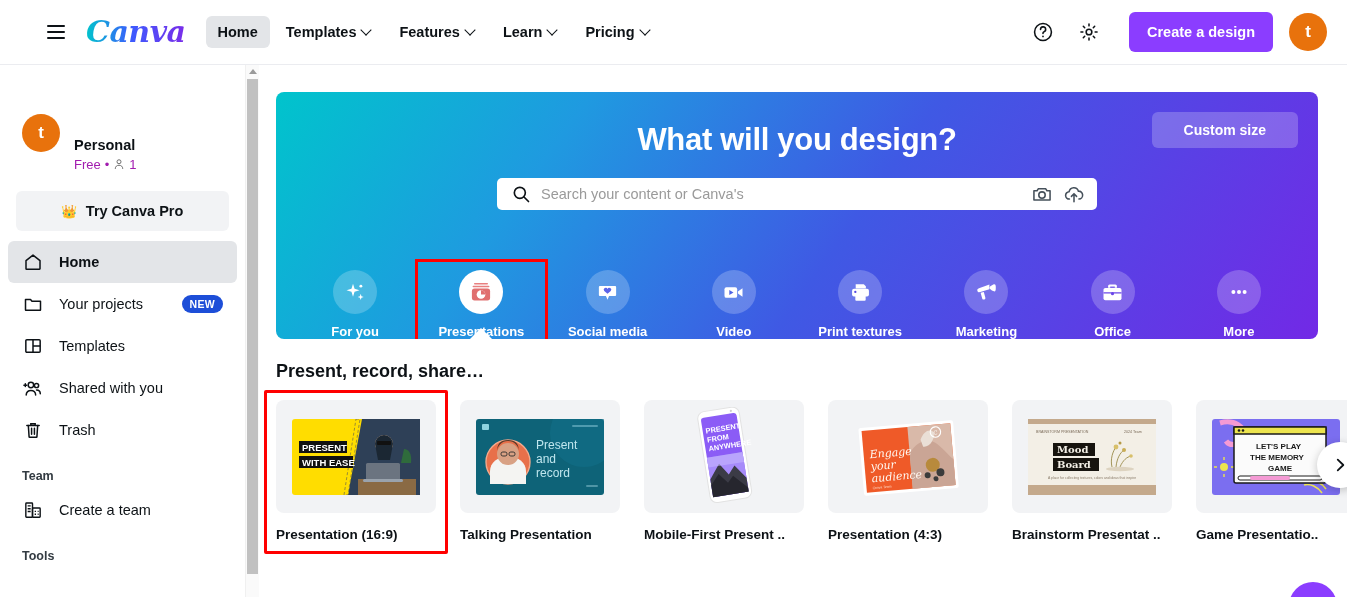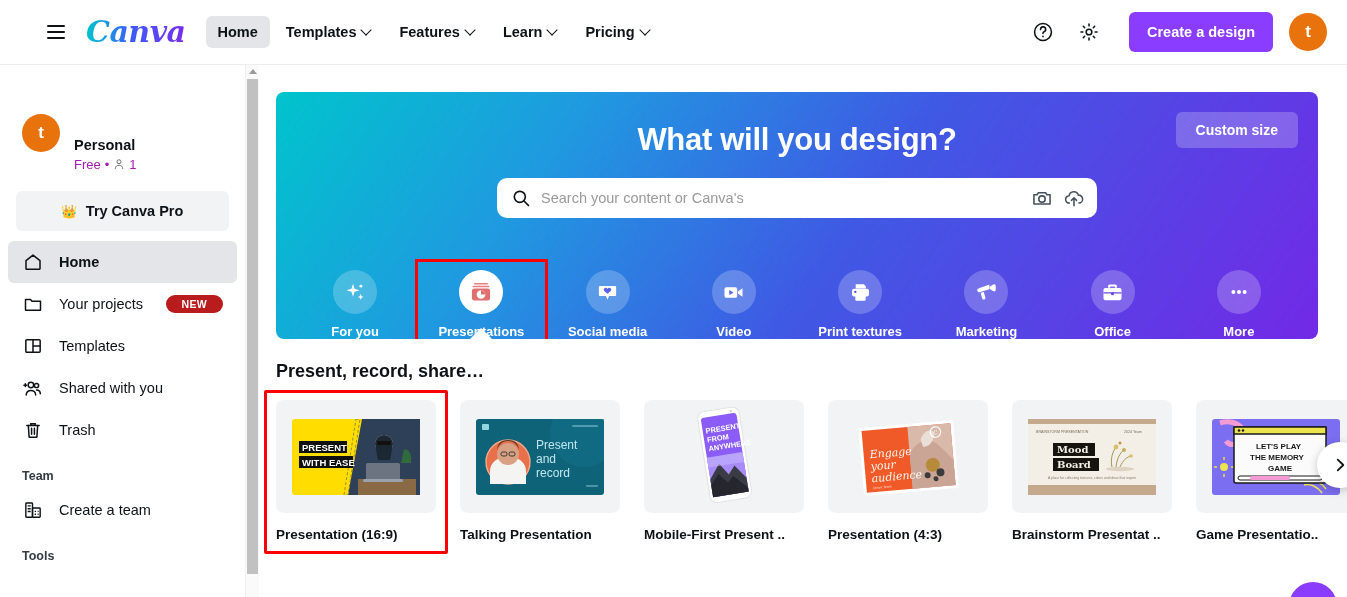--- a/index.html
+++ b/index.html
@@ -114,23 +114,23 @@
     display: flex; align-items: center; gap: 16px;
     height: 42px; margin: 0 8px; padding: 0 14px;
     border-radius: 6px; cursor: pointer;
     font-size: 14.5px; color: #0d1216;
     position: relative;
   }
   .side-item.active { background: #e3e5e8; font-weight: 700; }
   .side-icon { width: 21px; height: 21px; flex: none; display: flex; align-items: center; justify-content: center; }
   .side-label { flex: 1; white-space: nowrap; }
   .badge-new {
-    background: #b91c1c; color: #fff;
+    background: #1d4ed8; color: #fff;
     font-size: 10.5px; font-weight: 700;
-    padding: 3px 16px; border-radius: 10px;
+    padding: 3px 8px; border-radius: 10px;
     letter-spacing: 0.3px;
   }
   .section-label {
     font-size: 12.5px; font-weight: 700; color: #333b42;
     padding: 18px 22px 6px 22px;
   }
 
   
   .scrollbar {
     position: absolute; top: 65px; left: 245px;
@@ -163,32 +163,32 @@
     margin: 27px 29px 0 17px;
     height: 247px; border-radius: 8px;
     background: linear-gradient(125deg, #00c4cc 0%, #1f9ae0 26%, #3f59e4 55%, #7229e6 100%);
     overflow: hidden;
   }
   .custom-size {
     position: absolute; top: 20px; right: 20px;
     background: rgba(255,255,255,0.22);
     color: #fff; font-size: 14px; font-weight: 700;
     border: none; border-radius: 6px;
-    padding: 10px 20px; cursor: pointer;
+    padding: 10px 32px; cursor: pointer;
     font-family: "Liberation Sans", sans-serif;
   }
   .hero-title {
     text-align: center; color: #fff;
     font-size: 31px; font-weight: 700;
     padding-top: 30px; letter-spacing: -0.3px;
   }
   .searchbar {
     margin: 20px auto 0 auto;
-    width: 600px; height: 40px;
-    background: #fff; border-radius: 10px;
+    width: 600px; height: 32px;
+    background: #fff; border-radius: 5px;
     display: flex; align-items: center;
     padding: 0 12px 0 14px; gap: 10px;
   }
   .search-input {
     flex: 1; border: none; outline: none;
     font-size: 14.5px; color: #0d1216;
     font-family: "Liberation Sans", sans-serif;
     background: transparent;
   }
   .search-input::placeholder { color: #9a9a9a; }

